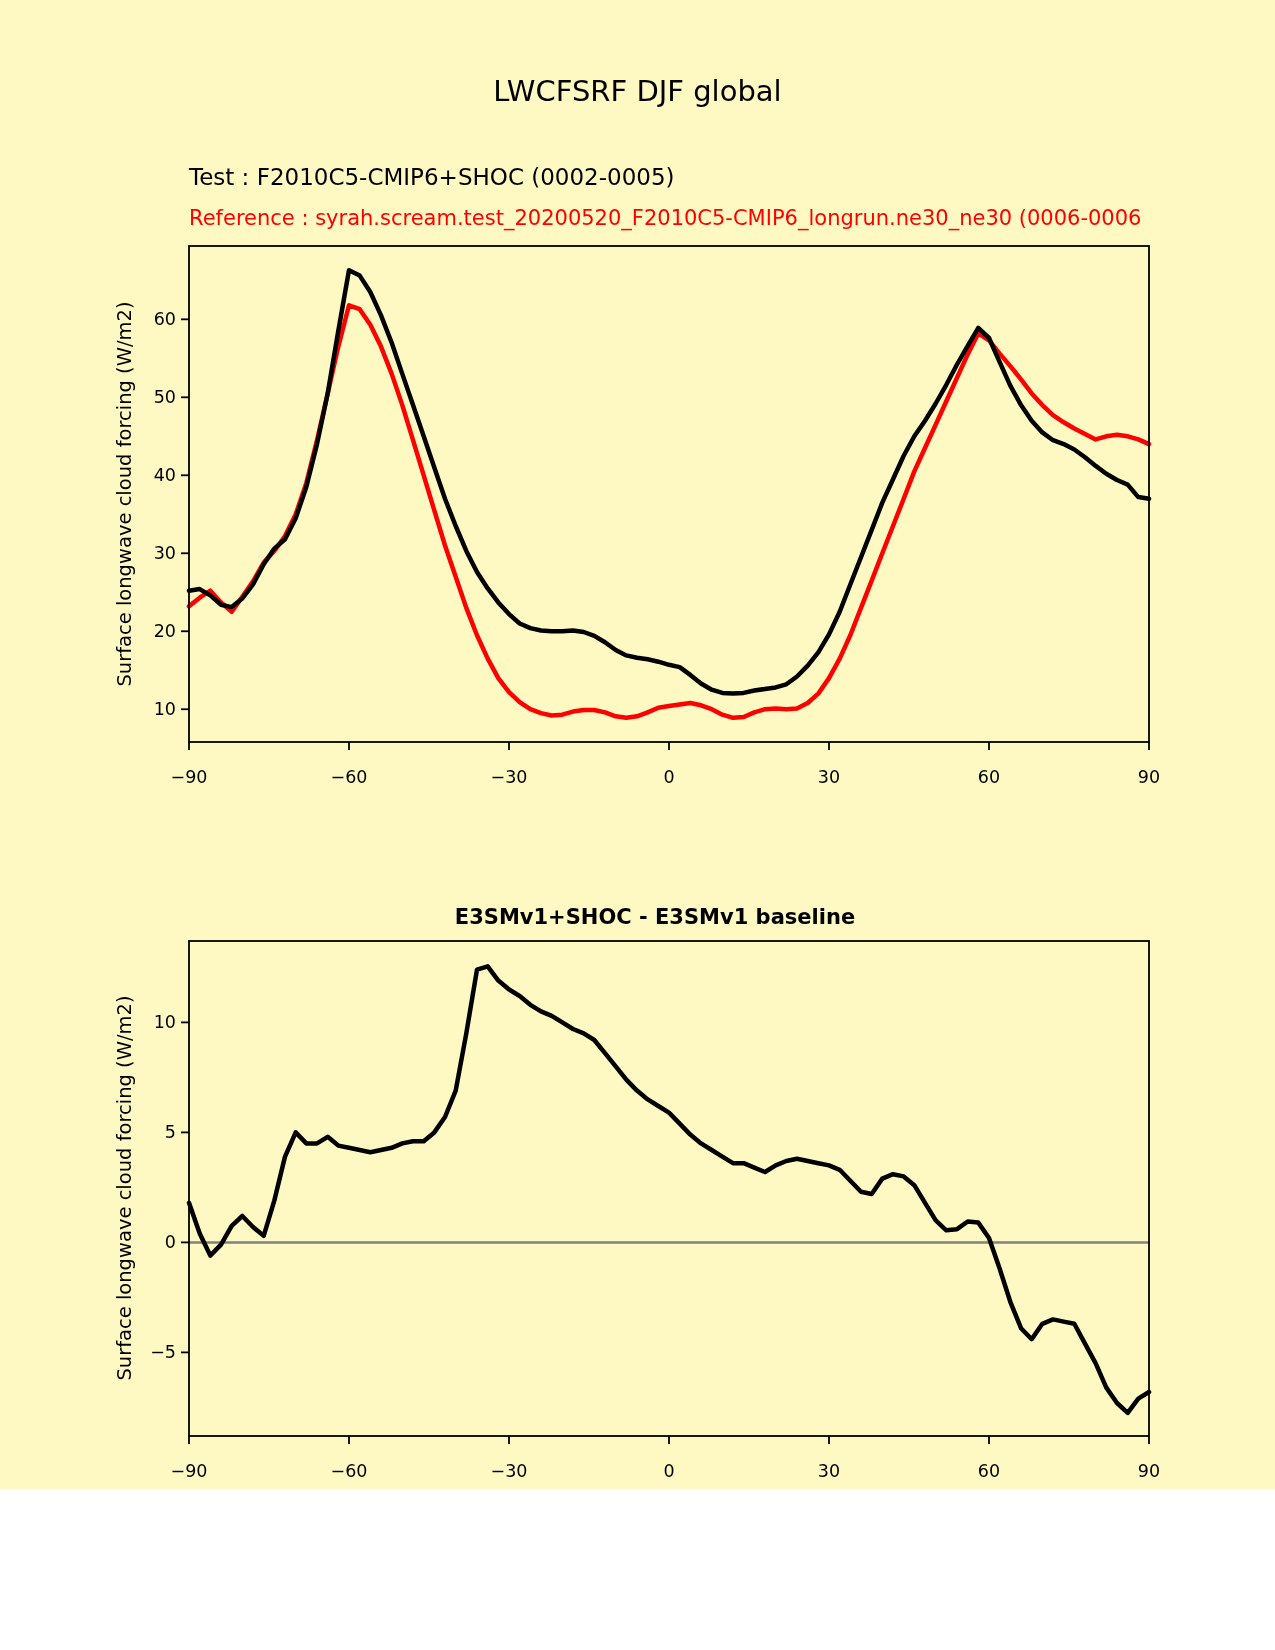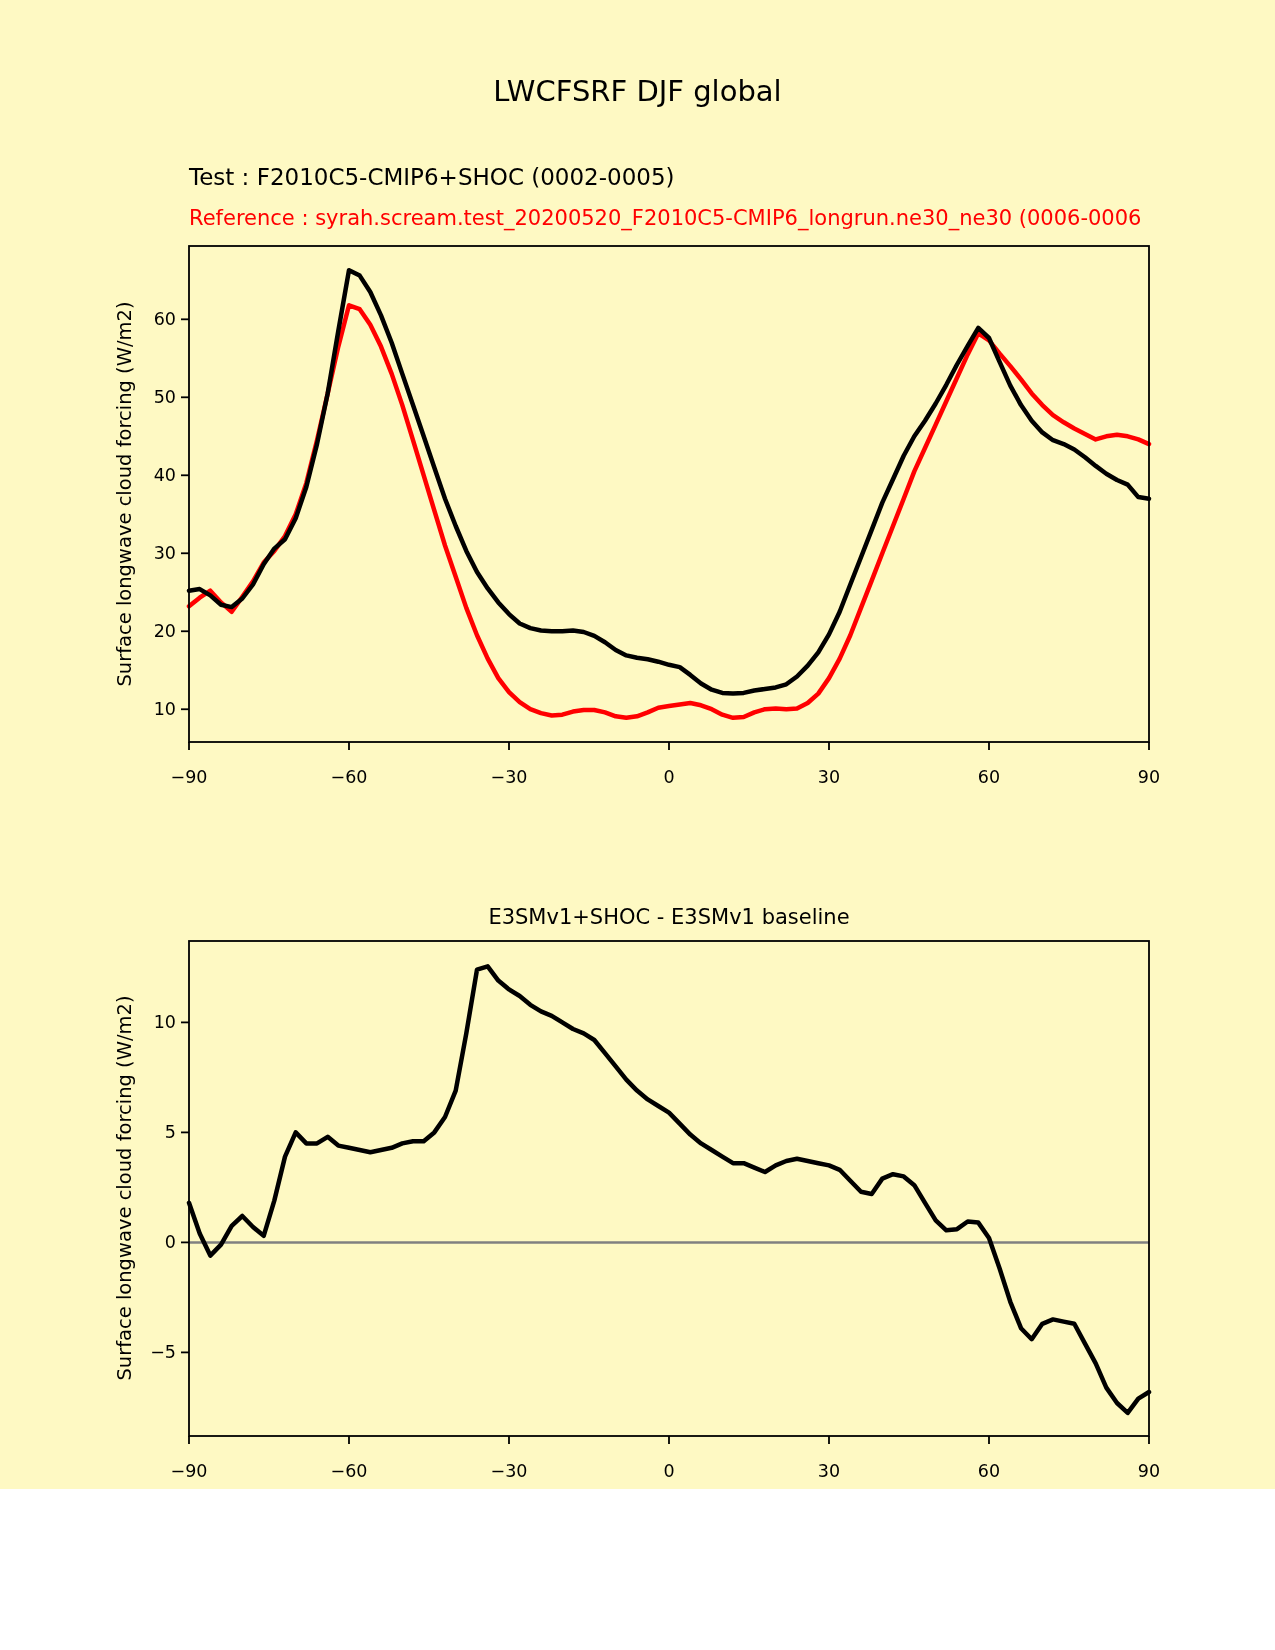--- a/index.html
+++ b/index.html
@@ -37,25 +37,26 @@
     position: absolute;
     top: 206px;
     left: 189px;
     font-size: 21px;
     white-space: nowrap;
     color: #ff0000;
   }
   .axes-title-bottom {
     position: absolute;
     top: 905px;
-    left: 189px;
+    left: 175px;
     width: 960px;
     text-align: center;
     font-size: 21px;
     white-space: nowrap;
+    font-weight: bold;
   }
   .ylabel {
     position: absolute;
     font-size: 19.5px;
     white-space: nowrap;
     transform: translate(-50%, -50%) rotate(-90deg);
   }
   .ylabel-top  { left: 124px; top: 494px; }
   .ylabel-bot  { left: 124px; top: 1188px; }
   svg.fig-svg {

